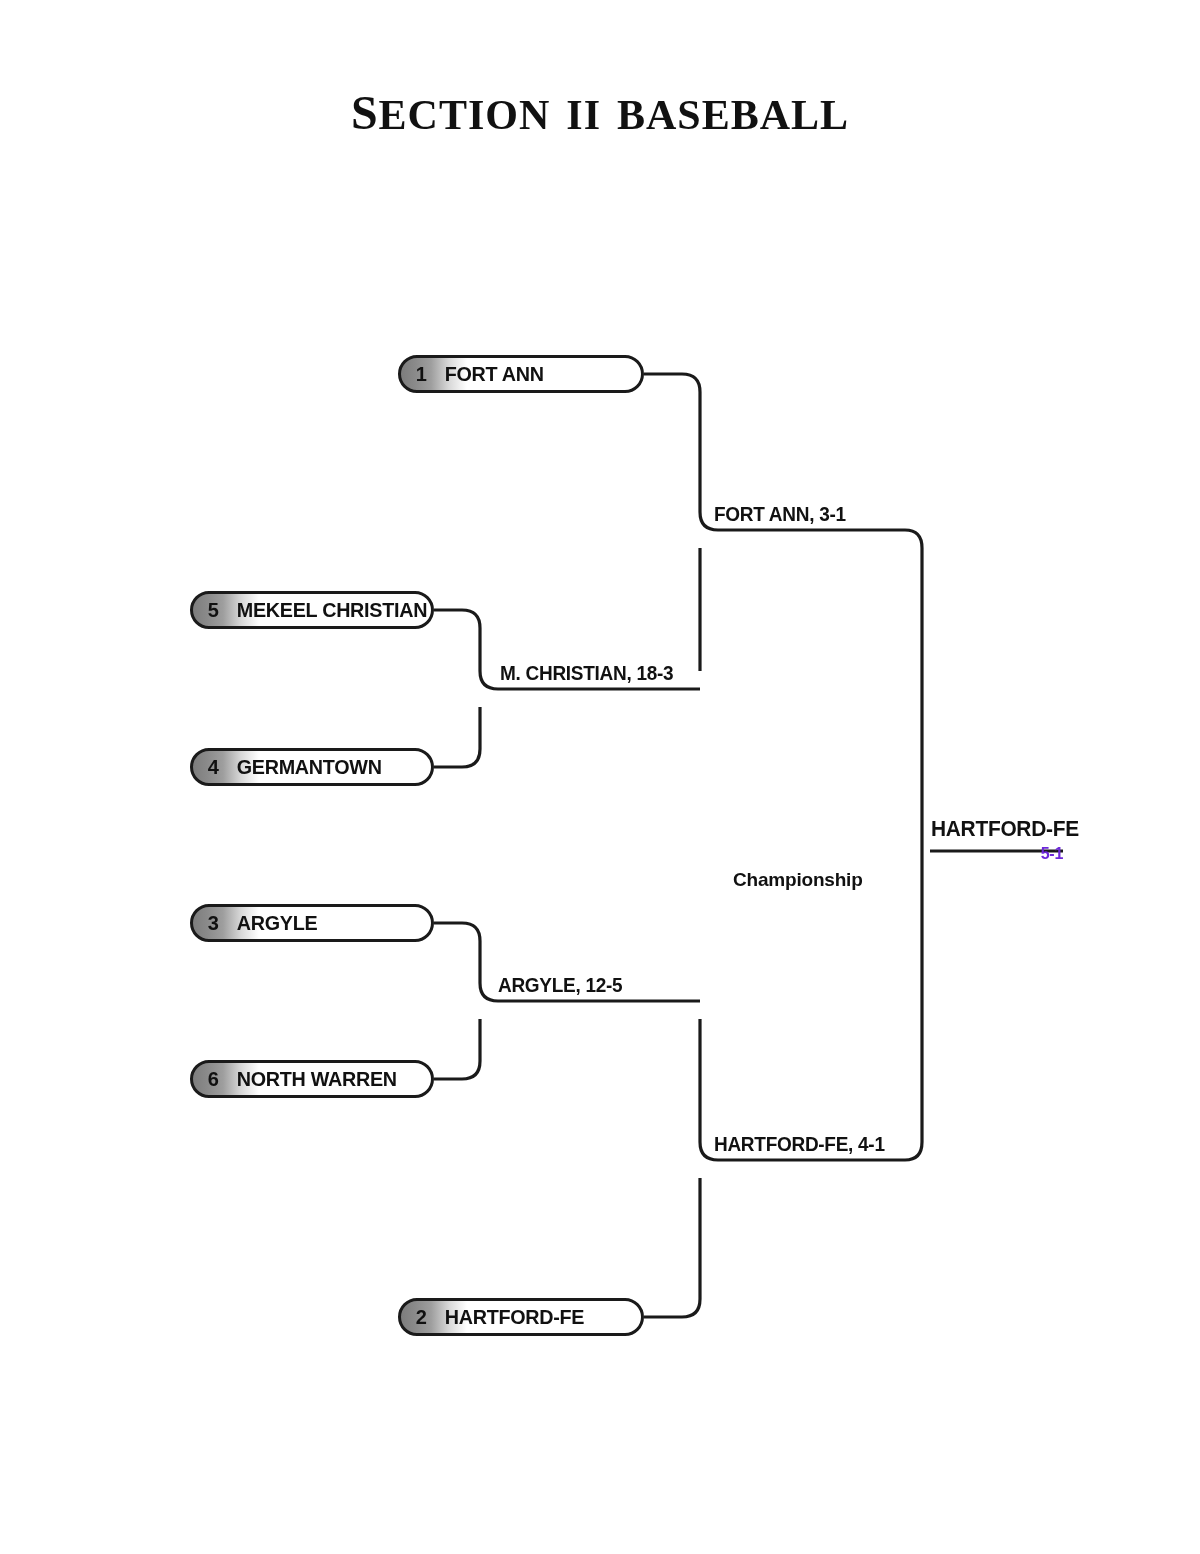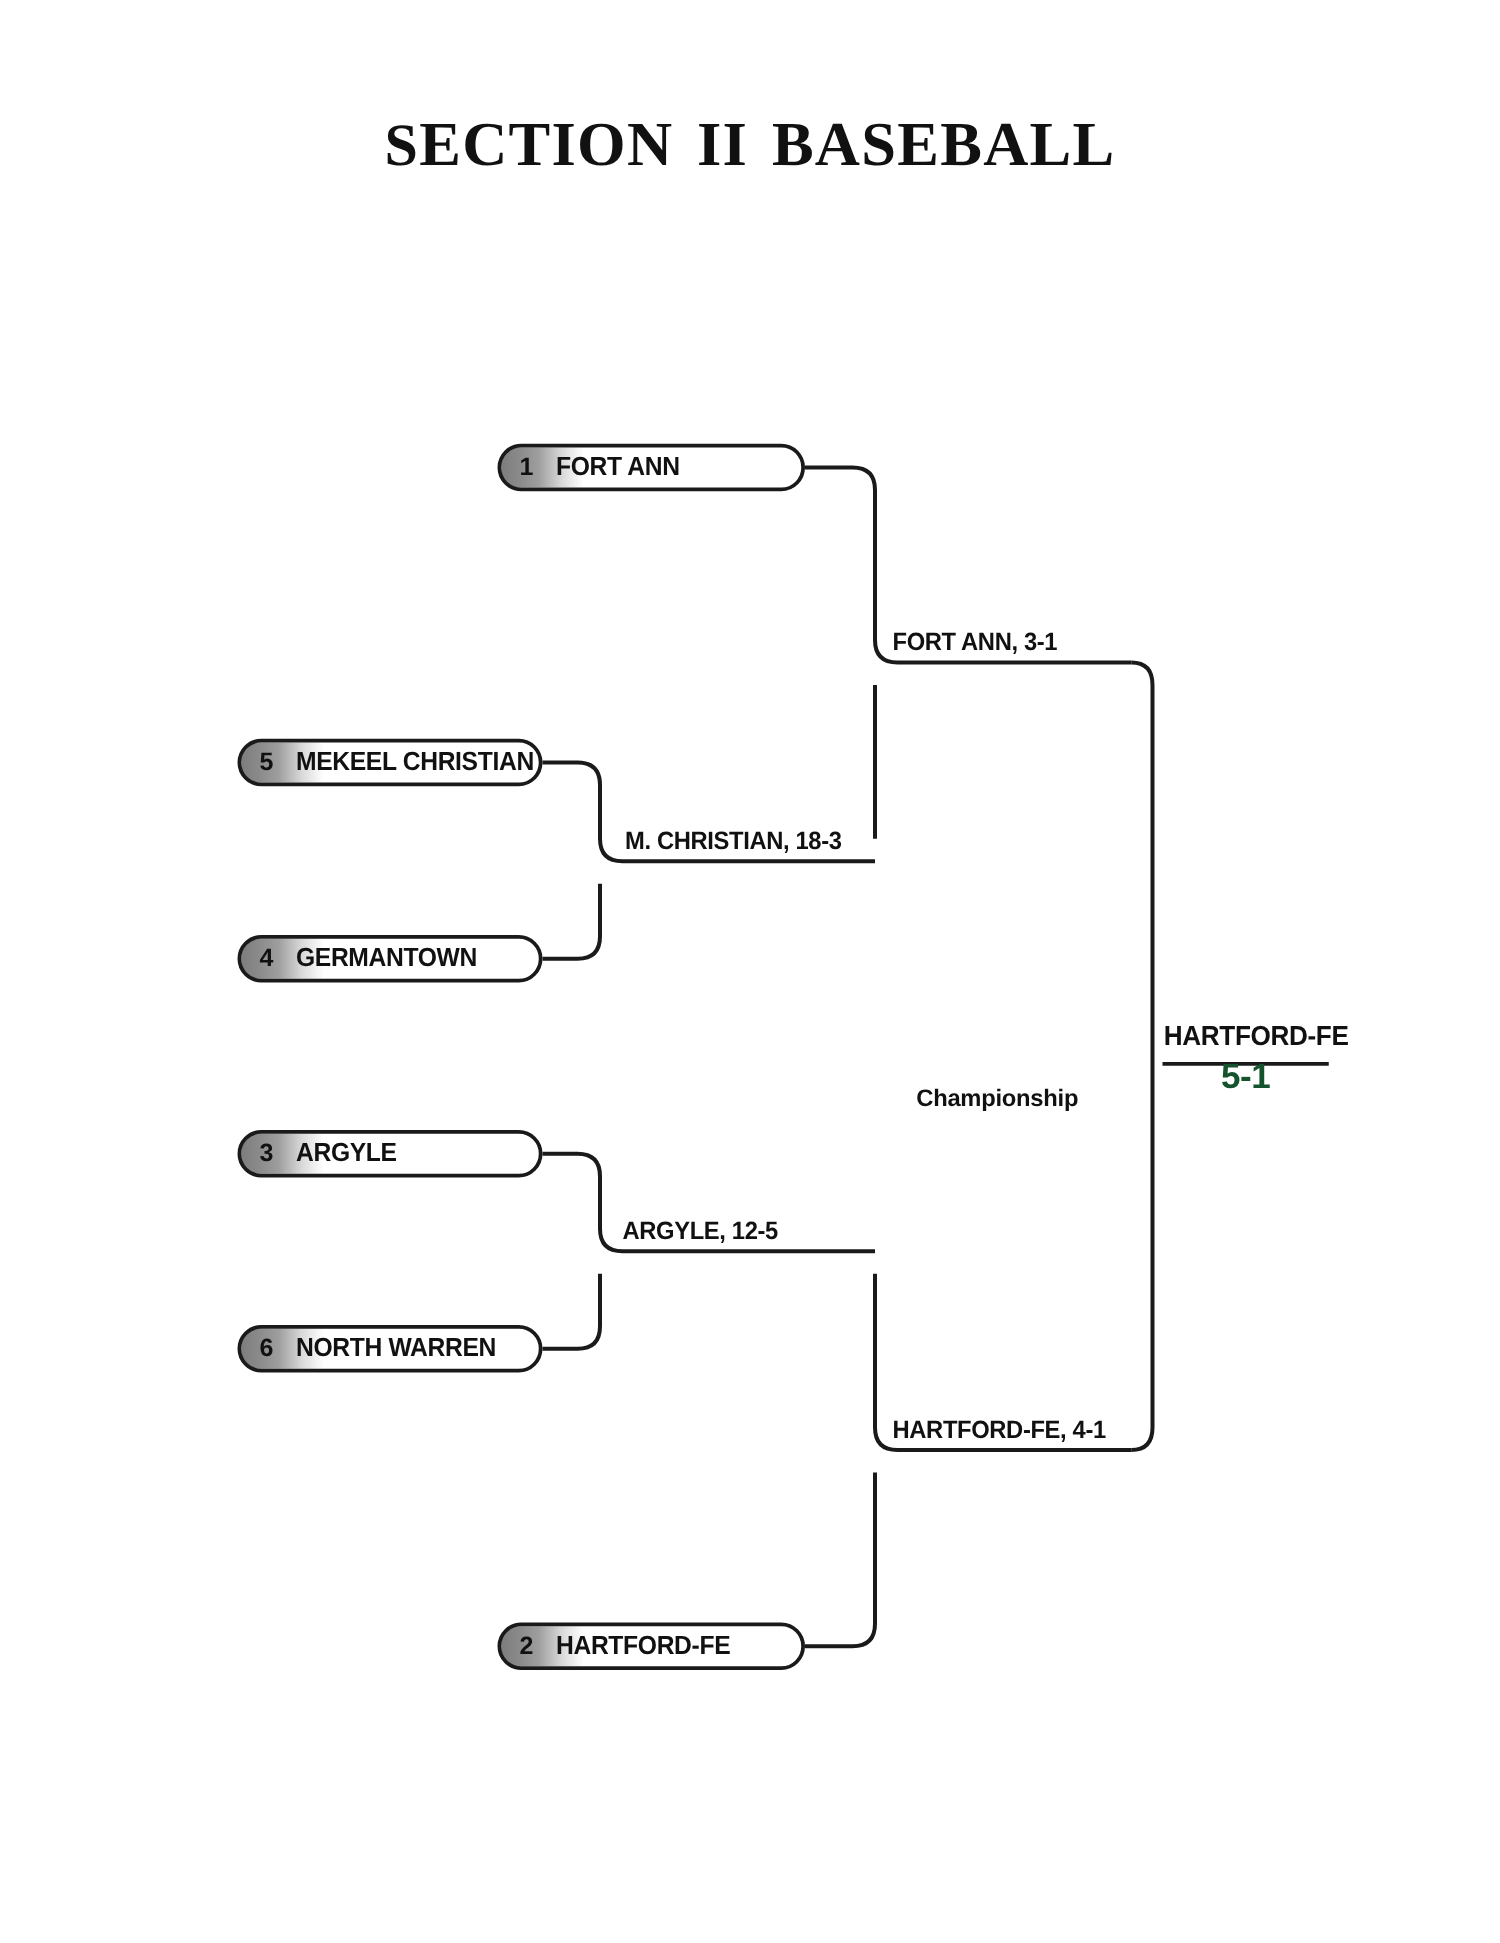--- a/index.html
+++ b/index.html
@@ -19,21 +19,21 @@
   #title-block {
     position: absolute;
     top: 0;
     left: 0;
     width: 1200px;
     text-align: center;
   }
   #main-title {
     font-family: "Liberation Serif", "DejaVu Serif", serif;
     font-weight: 700;
-    font-size: 72px;
+    font-size: 60px;
     line-height: 1;
     letter-spacing: 1px;
     color: #111111;
     margin-top: 72px;
     font-variant: small-caps;
     text-transform: lowercase;
   }
   #main-title::first-letter { font-size: 68px; }
   #sub-title {
     font-family: "Liberation Serif", "DejaVu Serif", serif;
@@ -118,25 +118,25 @@
     letter-spacing: -0.3px;
     color: #111111;
     white-space: nowrap;
     transform: scaleX(0.95);
     transform-origin: left center;
   }
   .champ-score {
     position: absolute;
     font-family: "Liberation Sans", sans-serif;
     font-weight: 700;
-    font-size: 28px;
-    letter-spacing: -0.3px;
-    color: #14532d;
-    white-space: nowrap;
-    text-align: center;
+    font-size: 16px;
+    letter-spacing: -0.3px;
+    color: #6d28d9;
+    white-space: nowrap;
+    text-align: right;
   }
 </style>
 </head>
 <body>
 
 <div id="title-block">
   <div id="main-title">Section II Baseball</div>
 </div>
 
 <svg id="bracket-canvas" viewBox="0 0 1200 1554" xmlns="http://www.w3.org/2000/svg">

